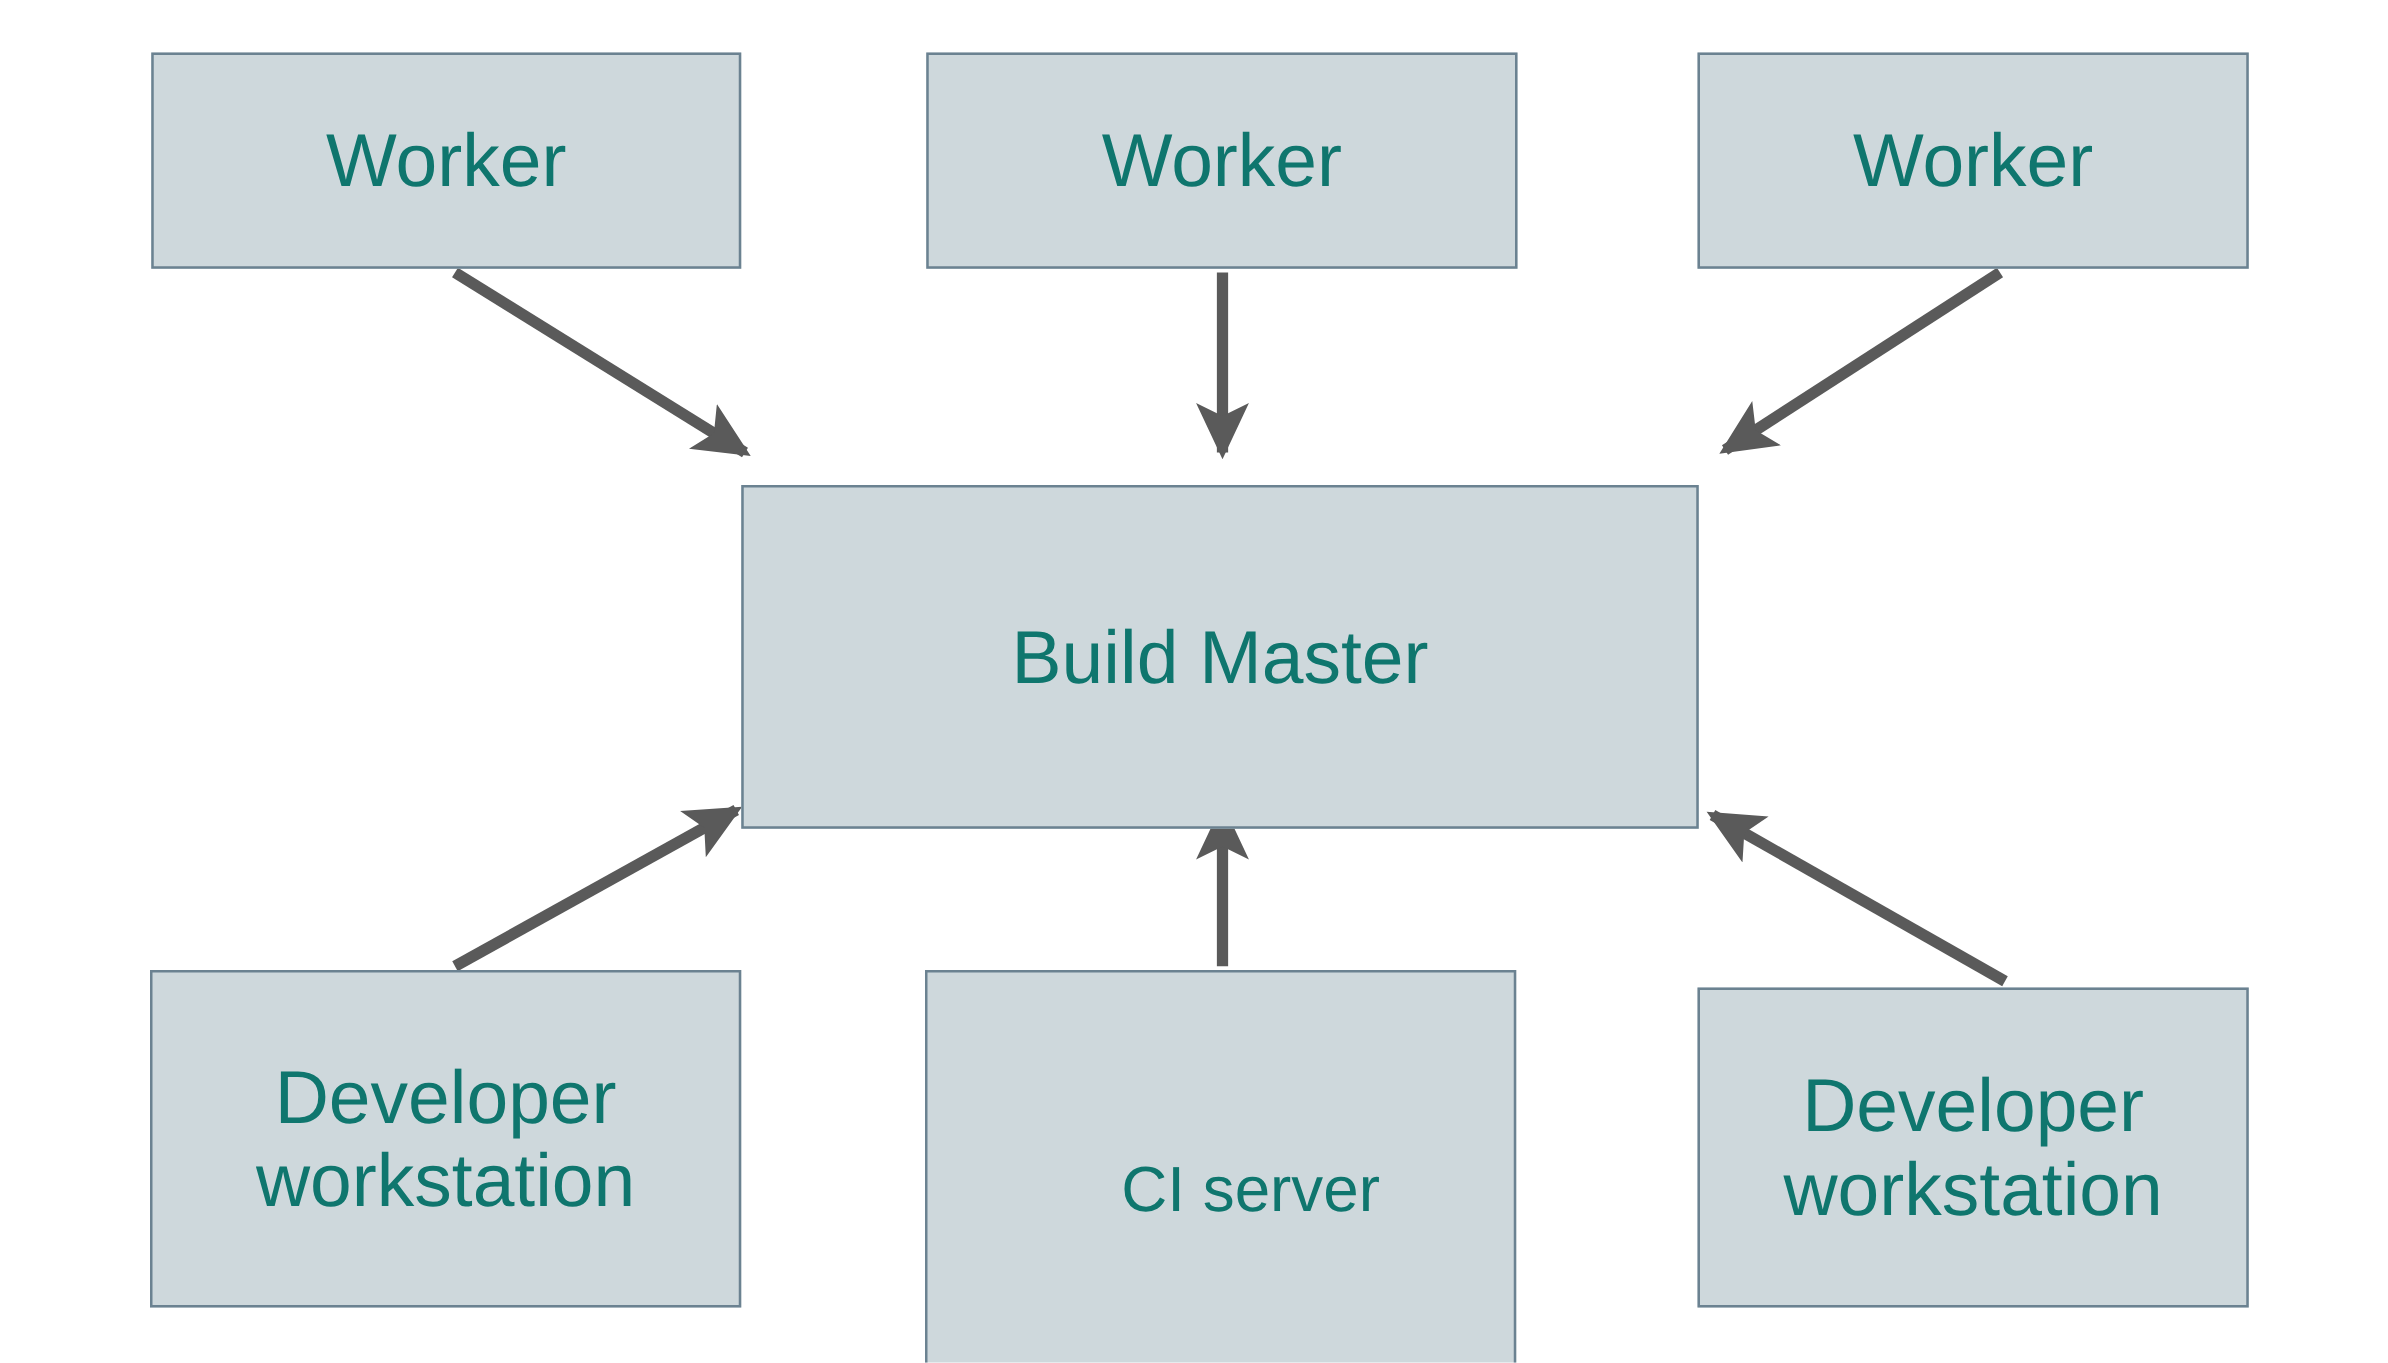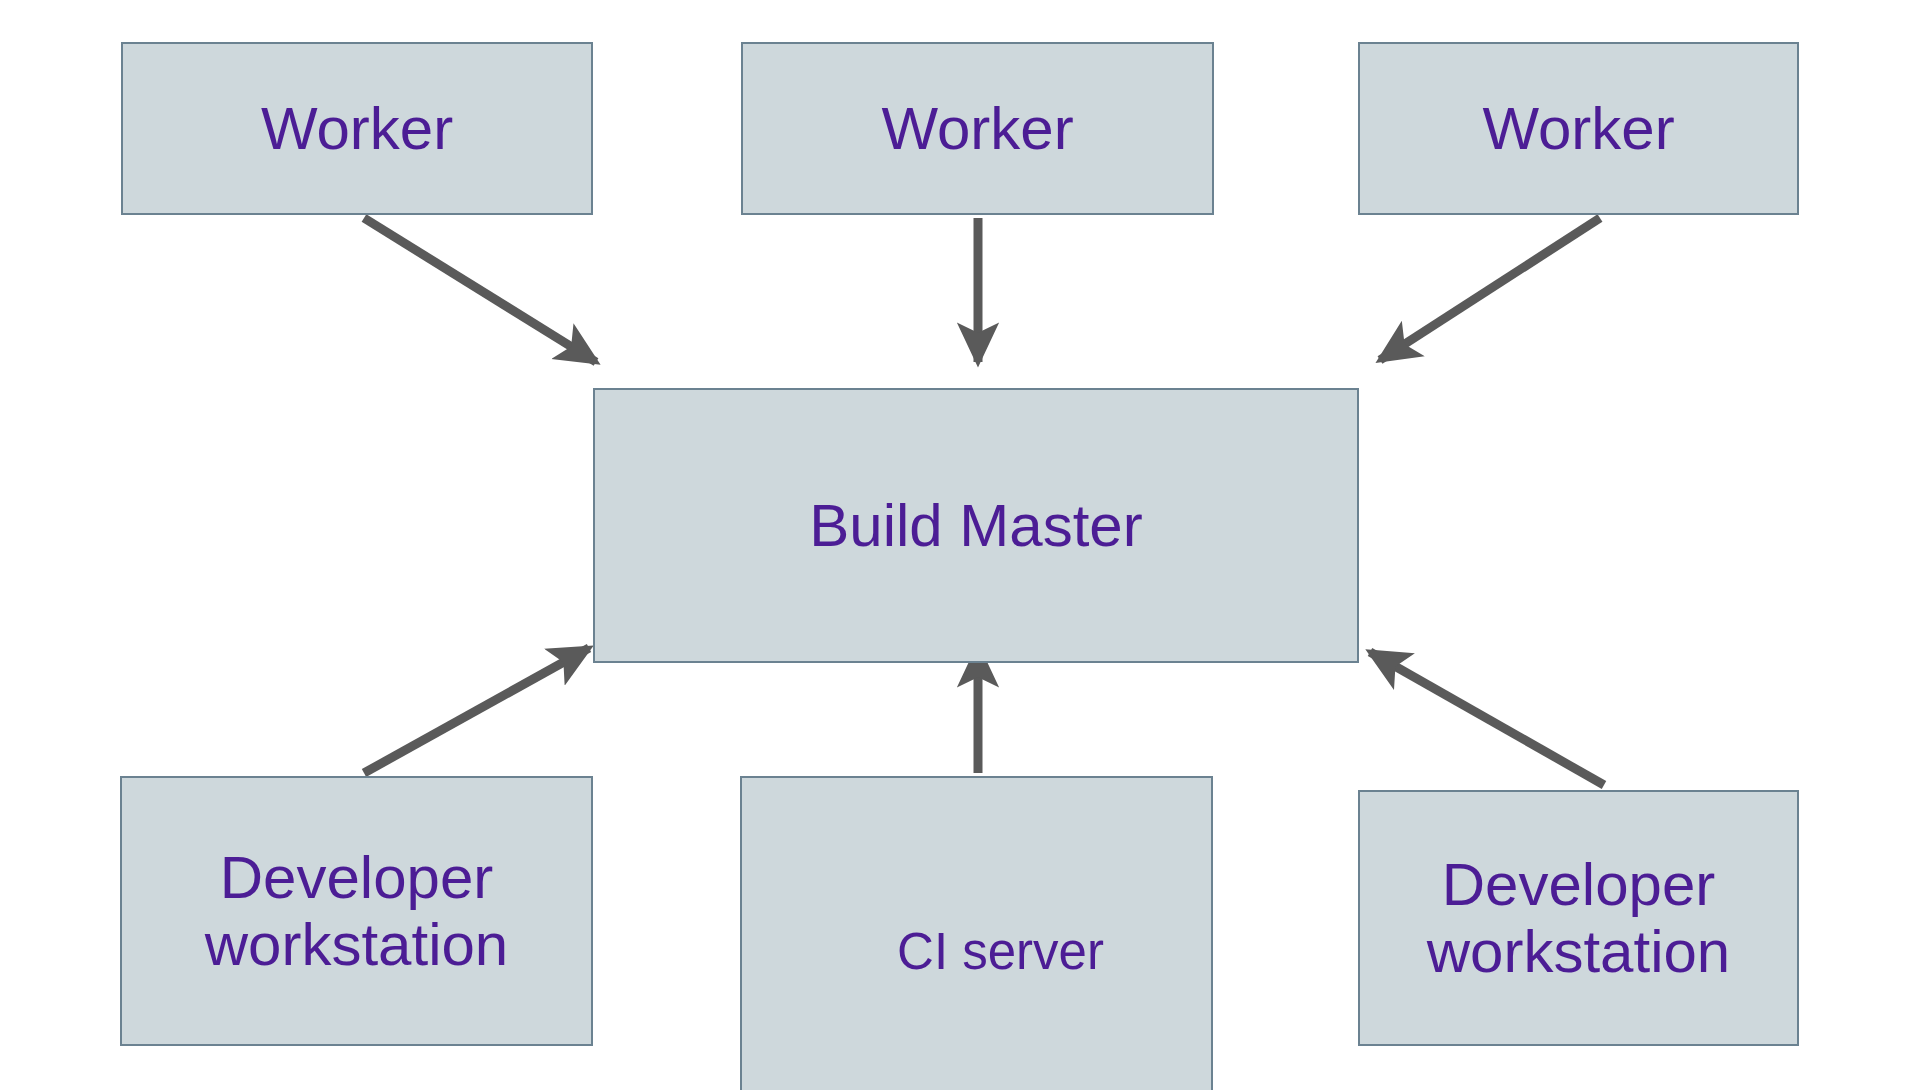--- a/index.html
+++ b/index.html
@@ -29,21 +29,21 @@
   }
   .node {
     position: absolute;
     box-sizing: border-box;
     background: #ced8dc;
     border: 2px solid #6b8291;
     display: flex;
     align-items: center;
     justify-content: center;
     text-align: center;
-    color: #4c1d95;
+    color: #0f766e;
     line-height: 1.12;
     white-space: pre-line;
   }
   .node-label {
     display: block;
     padding: 0 8px;
   }
   .n-worker1 { left: 121px; top: 42px;  width: 472px; height: 173px; font-size: 60px; }
   .n-worker2 { left: 741px; top: 42px;  width: 473px; height: 173px; font-size: 60px; }
   .n-worker3 { left: 1358px; top: 42px; width: 441px; height: 173px; font-size: 60px; }

